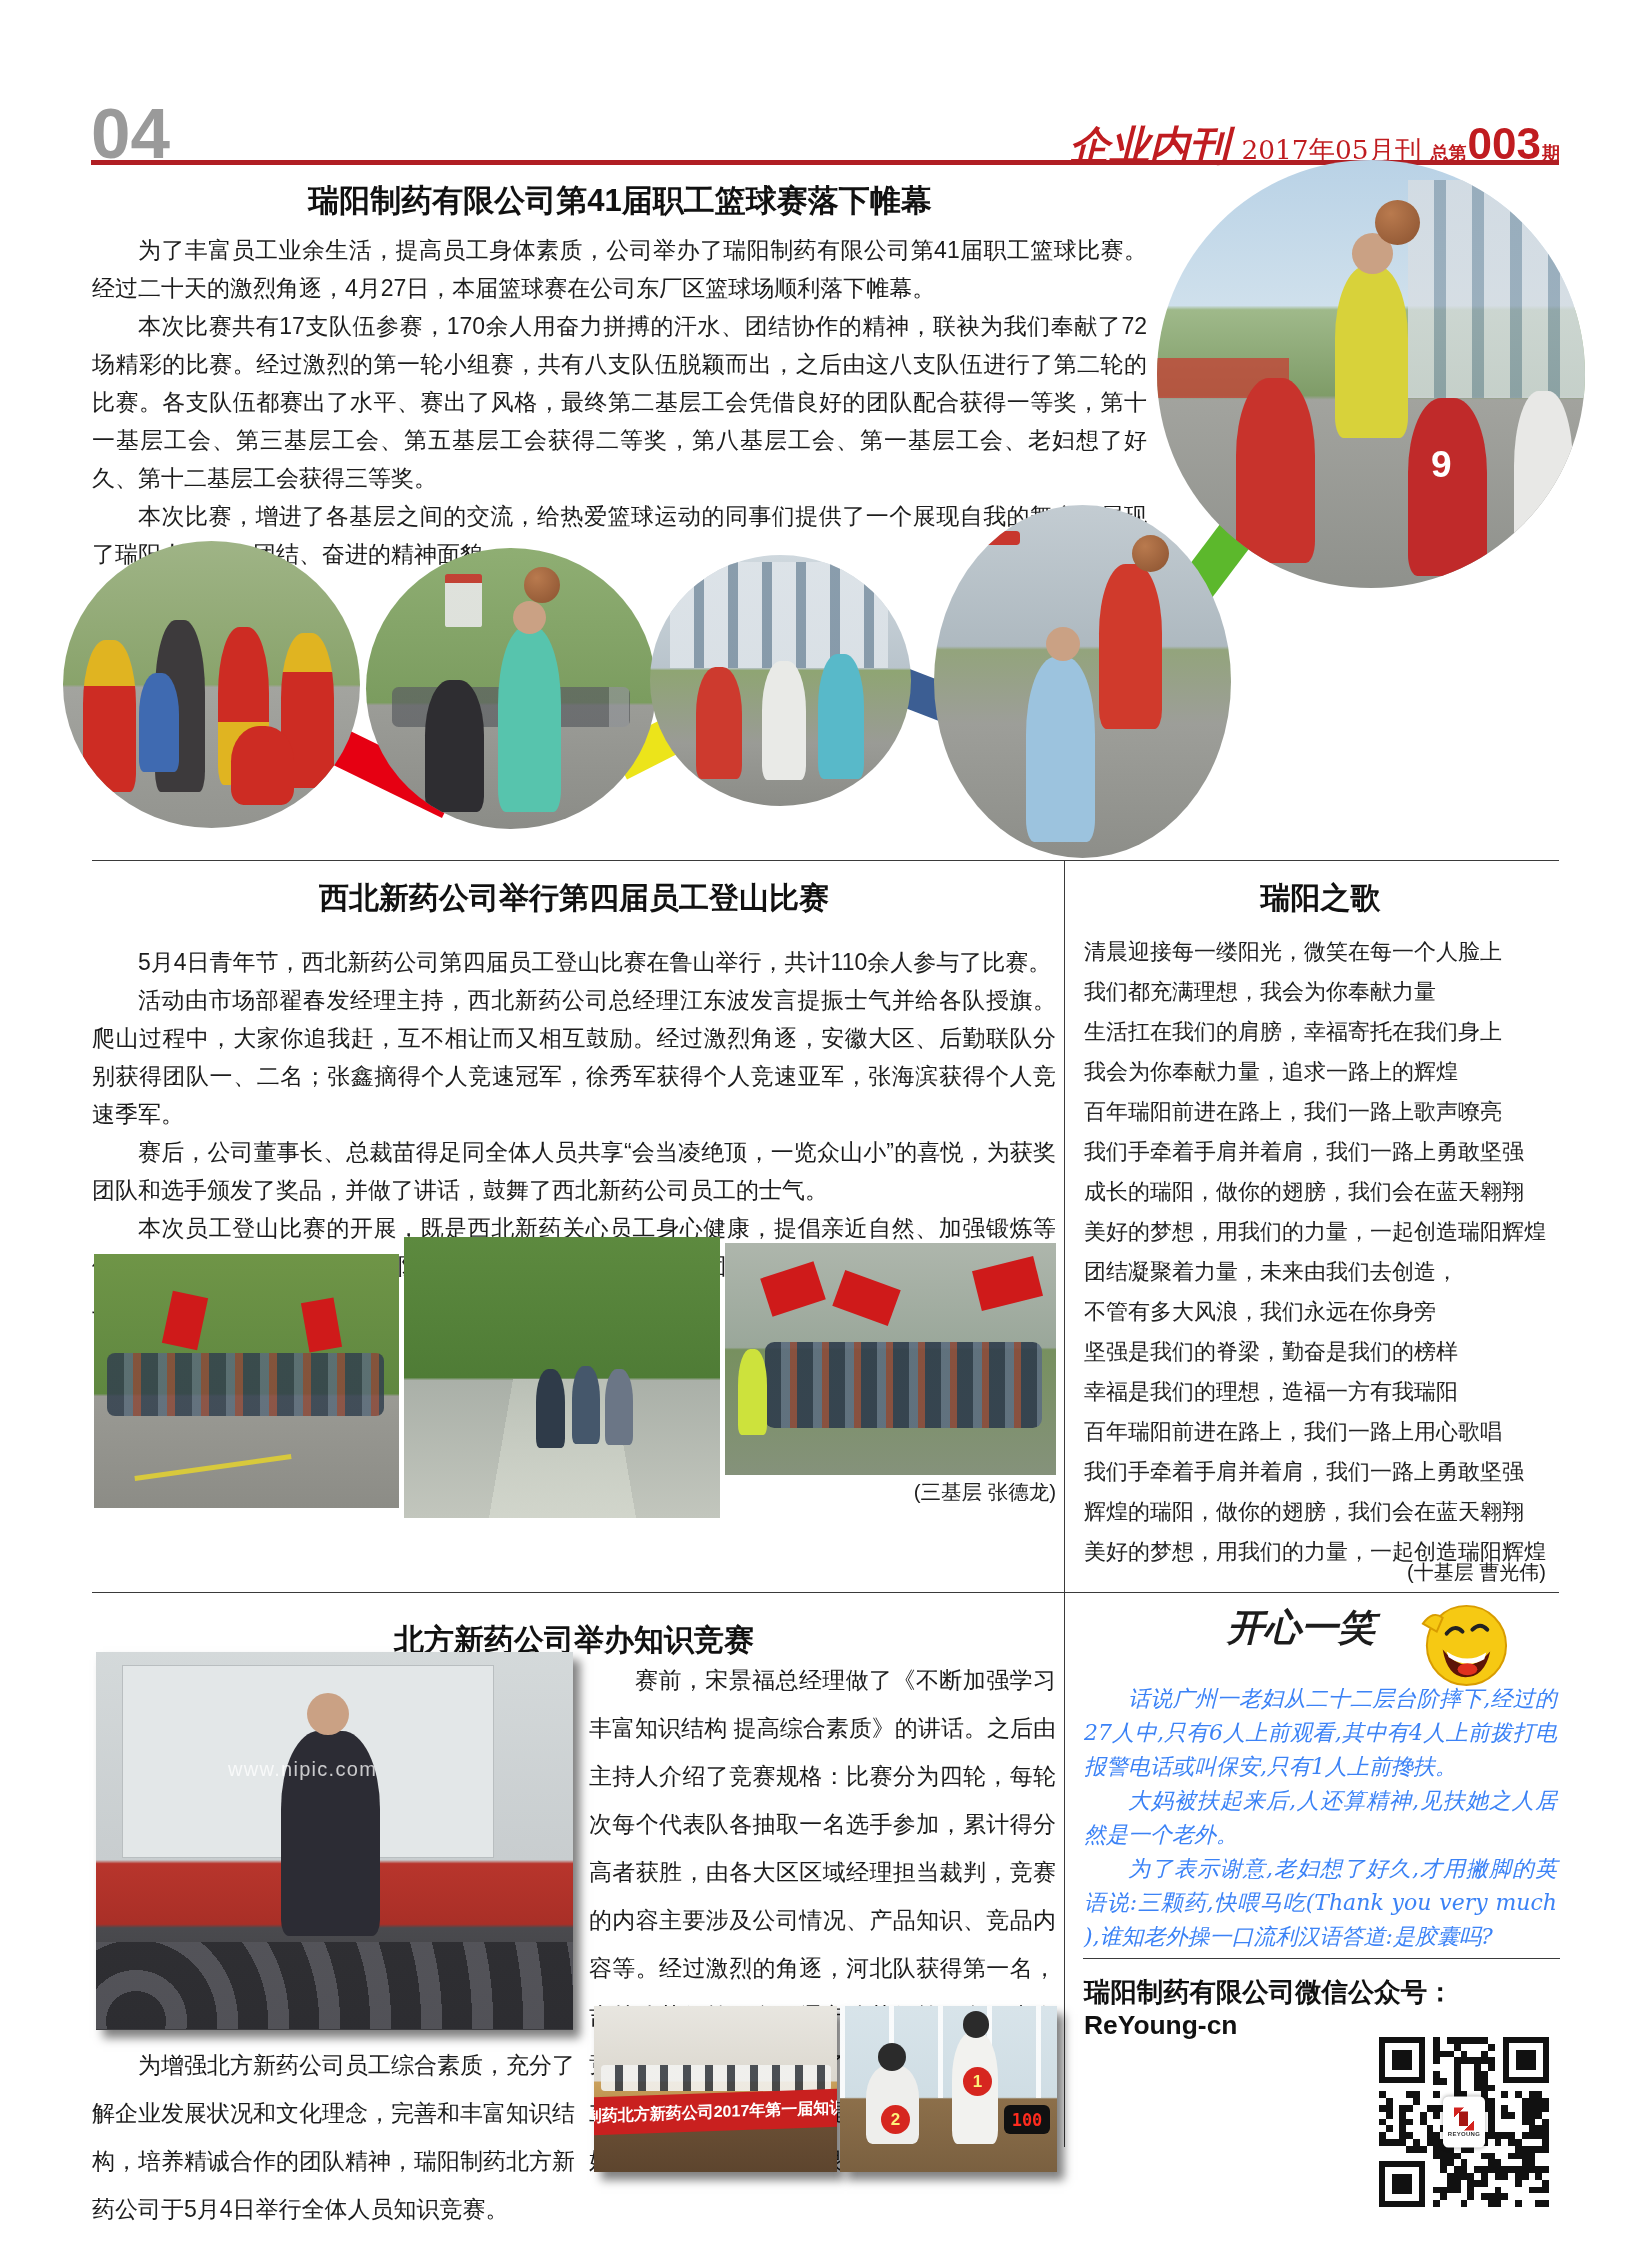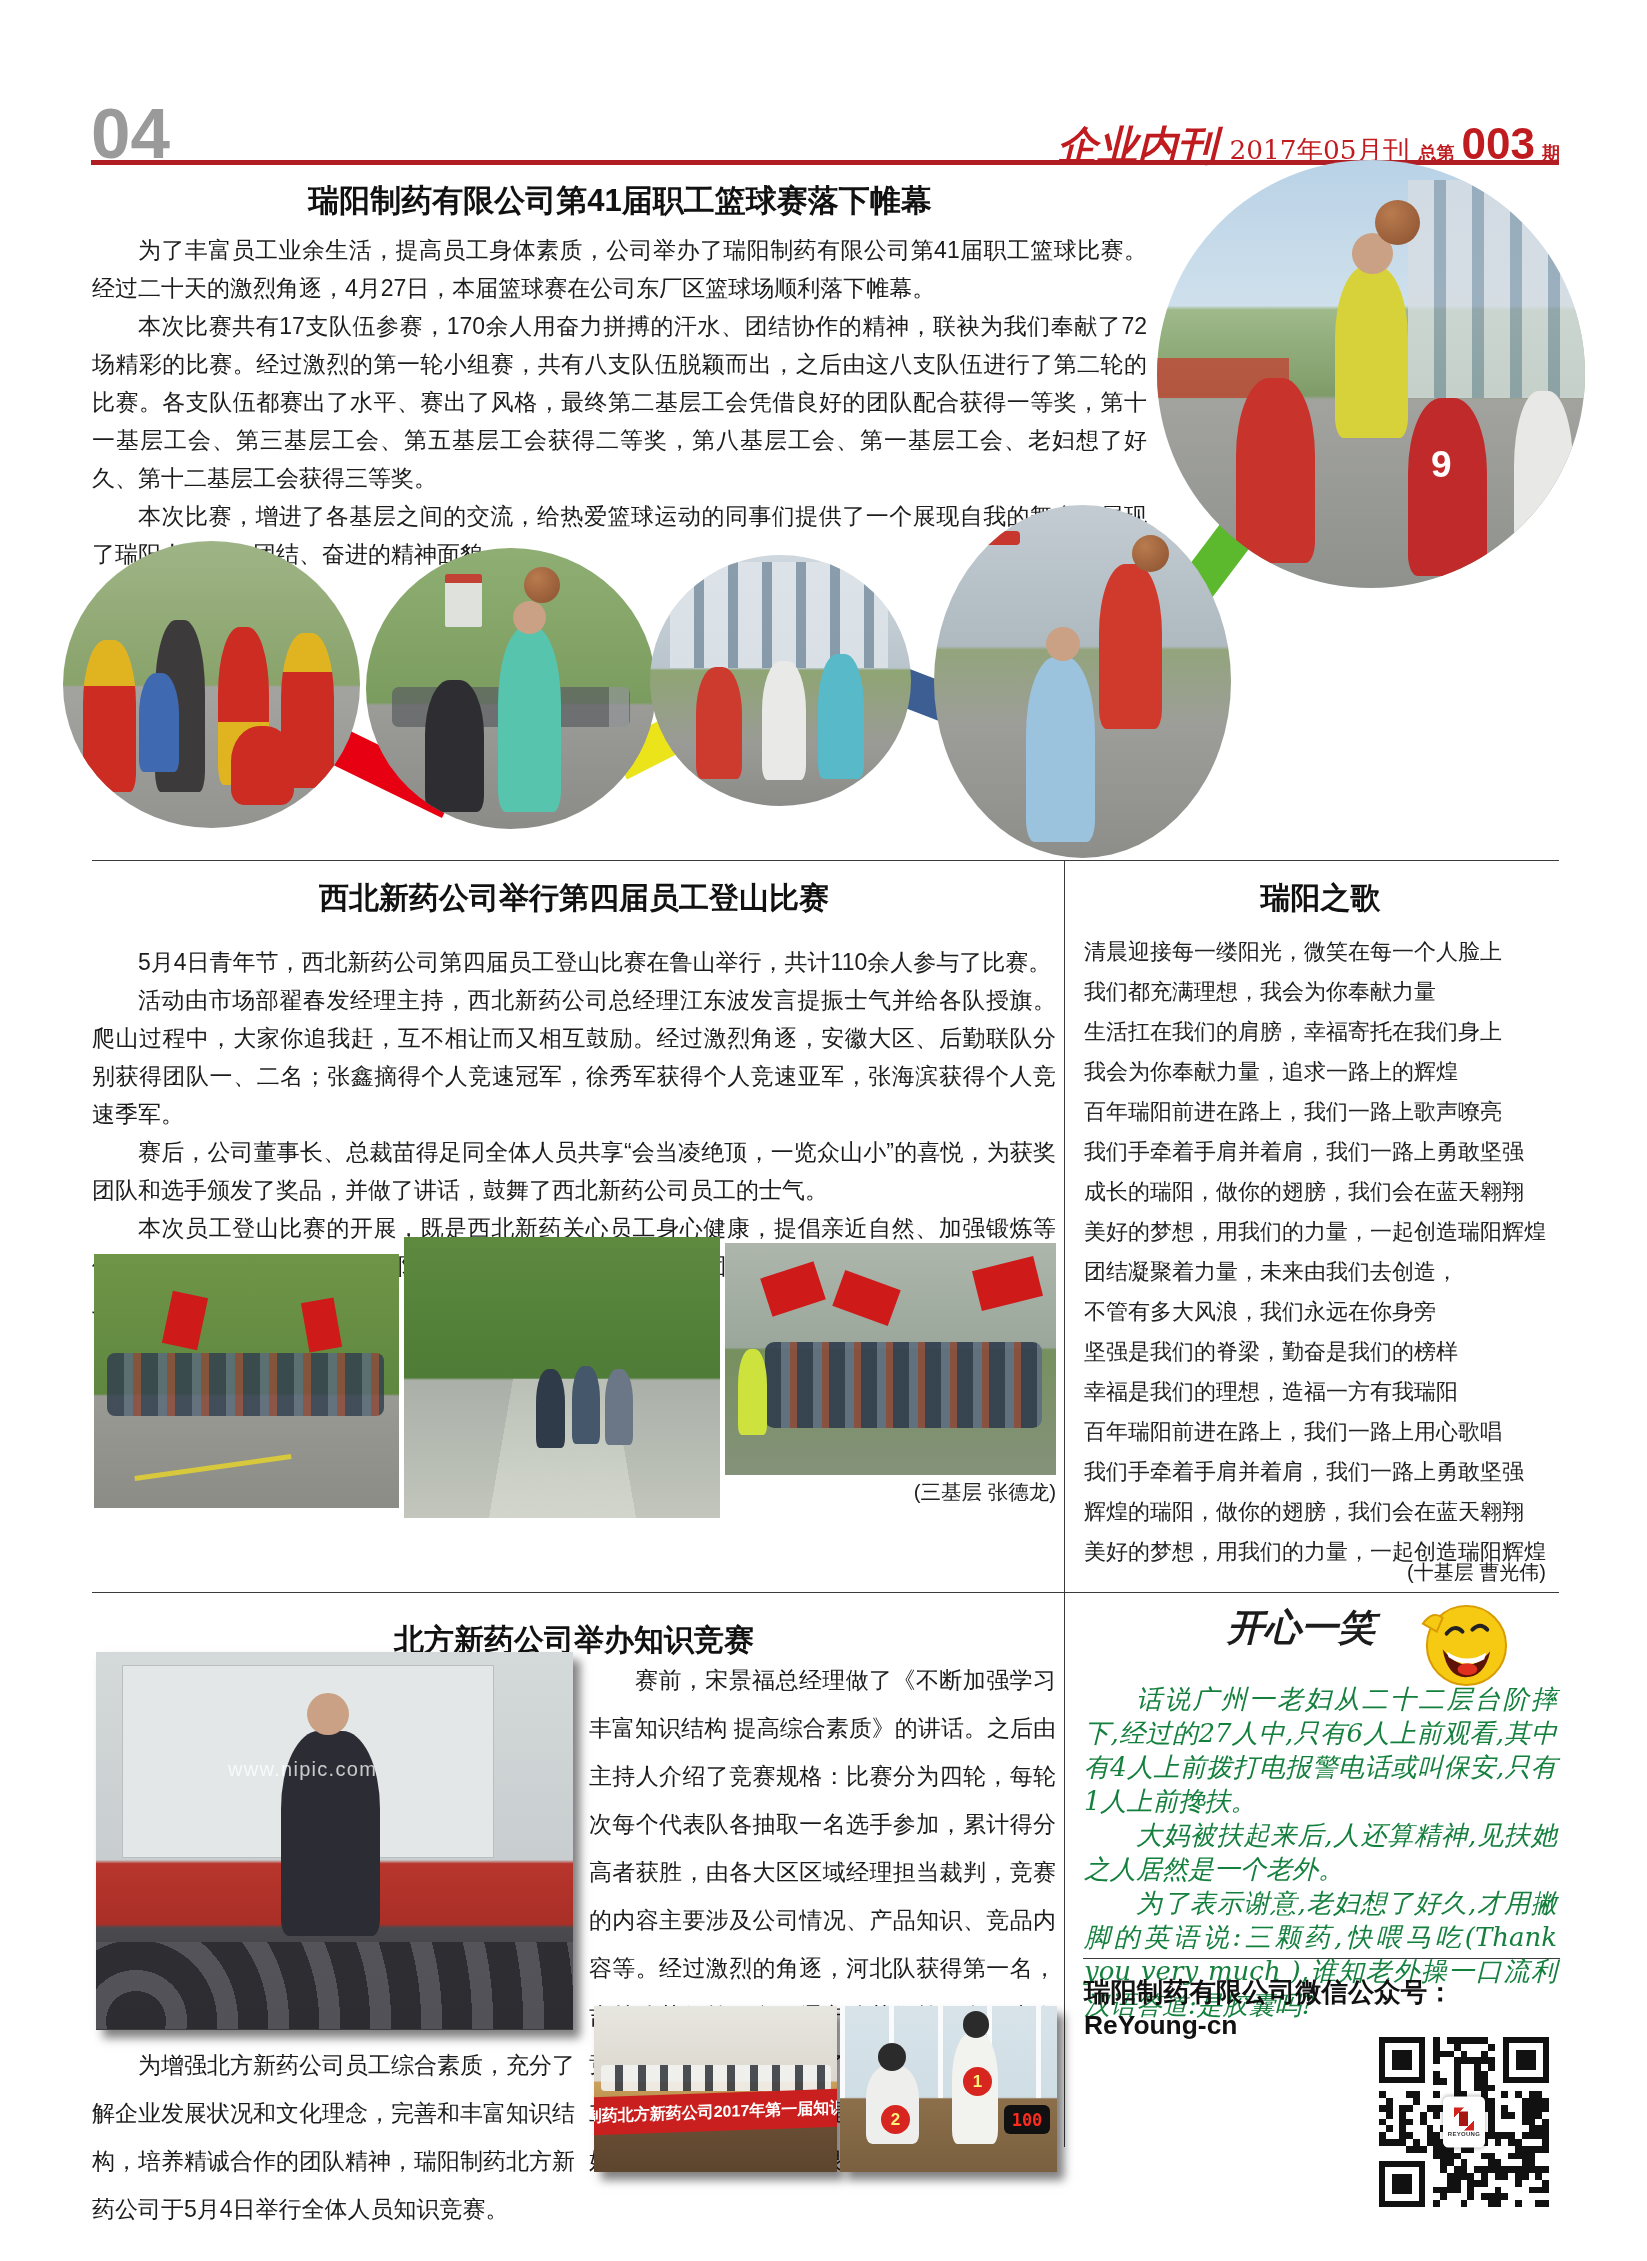--- a/index.html
+++ b/index.html
@@ -8,21 +8,21 @@
   .abs{position:absolute;}
 
   
   .page-num{left:91px;top:98px;font-size:71px;font-weight:bold;color:#9a9a9a;line-height:1;}
   .masthead{left:184px;top:104px;font-size:55px;font-weight:bold;font-style:italic;
             font-family:"DejaVu Serif",serif;color:#c01c20;letter-spacing:4px;}
   .pub-block{right:87px;top:118px;display:flex;align-items:baseline;color:#c01c20;white-space:nowrap;}
   .pub-name{font-size:40px;font-weight:bold;font-style:italic;font-family:"DejaVu Serif",serif;margin-right:12px;}
   .pub-date{font-size:26.4px;font-family:"DejaVu Serif",serif;margin-right:9.2px;}
   .pub-prefix,.pub-suffix{font-size:18px;font-weight:bold;}
-  .pub-issue{font-size:44px;font-weight:bold;line-height:1;margin:0 7px;}
+  .pub-issue{font-size:44px;font-weight:bold;line-height:1;margin:0 1px;}
   .red-rule{left:91px;top:160px;width:1468px;height:4.6px;background:#b01e23;}
 
   
   .art-title{font-weight:bold;color:#111;text-align:center;}
   .body-text p{margin:0;text-indent:2em;text-align:justify;}
   .credit{font-size:20.5px;color:#222;text-align:right;}
 
   
   .t1{left:92px;top:180px;width:1056px;font-size:31px;}
   .b1{left:92px;top:231px;width:1055px;font-size:23px;line-height:38px;}
@@ -37,22 +37,22 @@
 
   
   .t-song{left:1083px;top:878px;width:475px;font-size:30px;}
   .song-line{position:relative;font-size:22px;line-height:40px;color:#222;white-space:nowrap;}
   .song-wrap{left:1084px;top:932px;width:473px;}
   .song-credit{left:1084px;top:1559px;width:462px;font-size:20px;text-align:right;}
 
   
   .t-joke{left:1169px;top:1603px;width:264px;font-size:37px;font-weight:bold;font-style:italic;
           font-family:"DejaVu Serif",serif;text-align:center;}
-  .joke-text{left:1084px;top:1682px;width:473px;font-size:26px;line-height:34px;
-             font-family:"DejaVu Serif",serif;font-style:italic;color:#15803d;}
+  .joke-text{left:1084px;top:1682px;width:473px;font-size:22px;line-height:34px;
+             font-family:"DejaVu Serif",serif;font-style:italic;color:#3b82f6;}
   .joke-text p{margin:0;text-indent:2em;text-align:justify;}
 
   
   .t3{left:92px;top:1608px;width:964px;font-size:30px;margin-top:12px;}
   .b3r{left:589px;top:1656px;width:467px;font-size:23px;line-height:48px;}
   .b3b{left:92px;top:2041px;width:483px;font-size:23px;line-height:48px;}
 
   
   .wechat{left:1084px;top:1975px;width:475px;font-size:26.4px;font-weight:bold;color:#111;}
 

